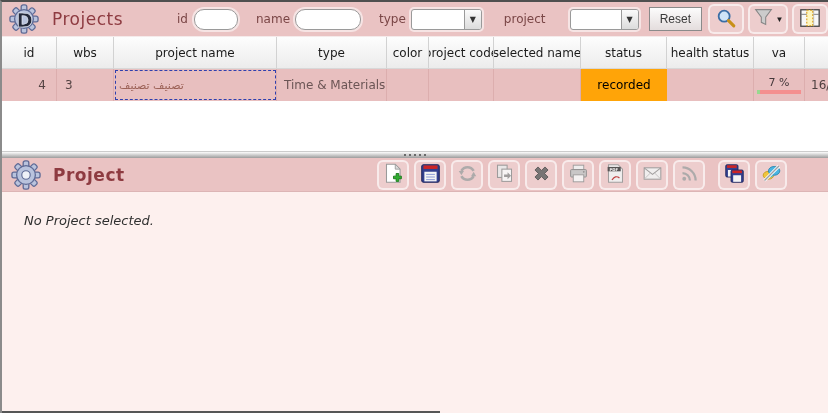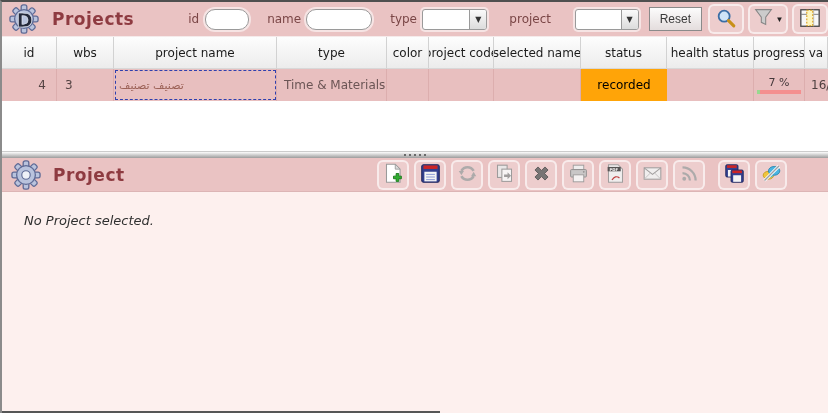--- a/index.html
+++ b/index.html
@@ -9,21 +9,21 @@
     display:flex; flex-direction:column; background:#fff;
     border-top:2px solid #4f4f4f; border-left:2px solid #8b8b8b;
   }
   
   .p-header {
     height:35px; flex:0 0 35px; background:#eac3c3;
     border-bottom:1px solid #f5eaea;
     display:flex; align-items:center; padding-left:7px; overflow:hidden;
   }
   .logo { width:30px; height:30px; flex:0 0 30px; }
-  .p-title { font-size:17px; font-weight:bold; color:#8e3b41; margin-left:13px; letter-spacing:.5px; }
+  .p-title { font-size:17px; font-weight:normal; color:#8e3b41; margin-left:13px; letter-spacing:.5px; }
   .flabel { font-size:12px; color:#7a4646; }
   .round-input {
     height:21px; border:1px solid #9a9a9a; border-radius:10px; background:#fff;
     box-shadow:0 0 0 2px rgba(255,255,255,.55); padding:0 8px; font-size:12px; color:#333; outline:none;
   }
   .combo {
     height:21px; background:#fff; border:1px solid #9a9a9a; border-radius:3px;
     box-shadow:0 0 0 2px rgba(255,255,255,.55);
     display:flex; align-items:stretch; overflow:hidden;
   }
@@ -161,21 +161,20 @@
   <div class="grid-head">
     <div class="gh-cell">id</div>
     <div class="gh-cell">wbs</div>
     <div class="gh-cell">project name</div>
     <div class="gh-cell">type</div>
     <div class="gh-cell">color</div>
     <div class="gh-cell">project code</div>
     <div class="gh-cell">selected name</div>
     <div class="gh-cell">status</div>
     <div class="gh-cell">health status</div>
-    <div class="gh-cell">progress</div>
     <div class="gh-cell">va</div>
   </div>
 
   <div class="grid-row">
     <div class="gr-cell cell-id">4</div>
     <div class="gr-cell cell-wbs">3</div>
     <div class="gr-cell cell-pname">تصنيف تصنيف</div>
     <div class="gr-cell cell-type">Time &amp; Materials</div>
     <div class="gr-cell"></div>
     <div class="gr-cell"></div>

